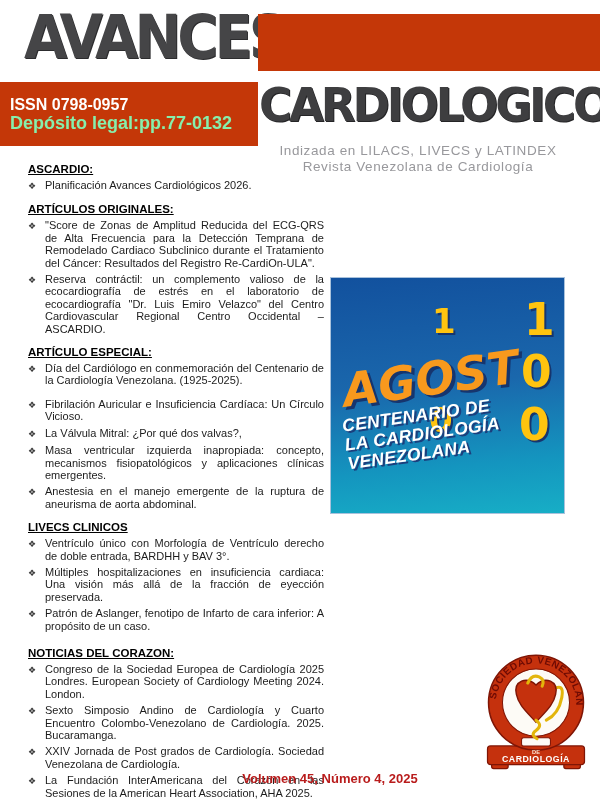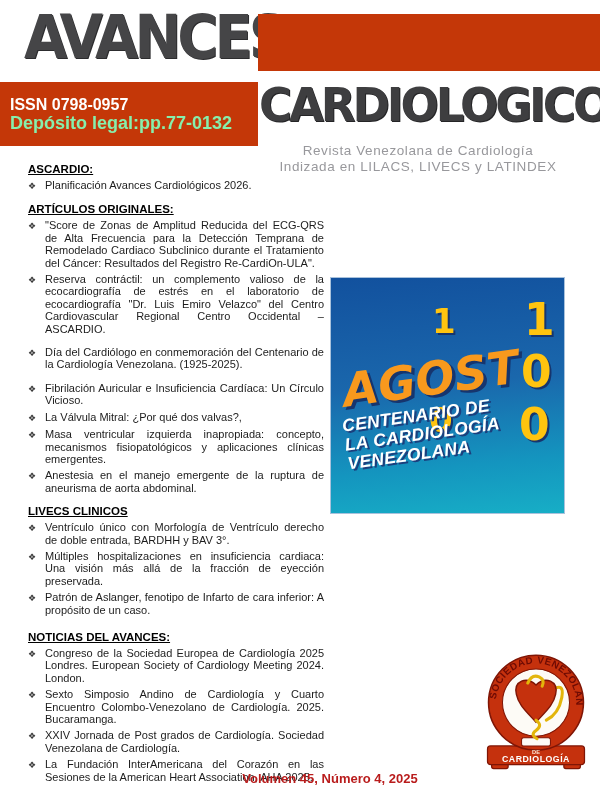--- a/index.html
+++ b/index.html
@@ -60,22 +60,22 @@
 <div class="page">
 
   <div class="avances">AVANCES</div>
   <div class="red-top"></div>
   <div class="red-issn">
     <div class="issn1">ISSN 0798-0957</div>
     <div class="issn2">Depósito legal:pp.77-0132</div>
   </div>
   <div class="cardiologicos">CARDIOLOGICOS</div>
   <div class="subtitle">
+    <div>Indizada en LILACS, LIVECS y LATINDEX</div>
     <div>Revista Venezolana de Cardiología</div>
-    <div>Indizada en LILACS, LIVECS y LATINDEX</div>
   </div>
 
   <div class="toc">
       <div class="sec">
         <div class="sec-h">ASCARDIO:</div>
         <div class="item">
           <span class="blt">❖</span>
           <div class="txt">Planificación Avances Cardiológicos 2026.</div>
         </div>
       </div>
@@ -84,20 +84,21 @@
         <div class="item">
           <span class="blt">❖</span>
           <div class="txt">"Score de Zonas de Amplitud Reducida del ECG-QRS de Alta Frecuencia para la Detección Temprana de Remodelado Cardiaco Subclinico durante el Tratamiento del Cáncer: Resultados del Registro Re-CardiOn-ULA".</div>
         </div>
         <div class="item">
           <span class="blt">❖</span>
           <div class="txt">Reserva contráctil: un complemento valioso de la ecocardiografía de estrés en el laboratorio de ecocardiografía "Dr. Luis Emiro Velazco" del Centro Cardiovascular Regional Centro Occidental – ASCARDIO.</div>
         </div>
       </div>
       <div class="sec">
+        <div class="sec-h">ARTÍCULO ESPECIAL:</div>
         <div class="item">
           <span class="blt">❖</span>
           <div class="txt">Día del Cardiólogo en conmemoración del Centenario de la Cardiología Venezolana.   (1925-2025).</div>
         </div>
       </div>
       <div class="sec">
         <div class="item">
           <span class="blt">❖</span>
           <div class="txt">Fibrilación Auricular e Insuficiencia Cardíaca: Un Círculo Vicioso.</div>
         </div>
@@ -123,21 +124,21 @@
         <div class="item">
           <span class="blt">❖</span>
           <div class="txt">Múltiples hospitalizaciones en insuficiencia cardiaca: Una visión más allá de la fracción de eyección preservada.</div>
         </div>
         <div class="item">
           <span class="blt">❖</span>
           <div class="txt">Patrón de Aslanger, fenotipo de Infarto de cara inferior: A propósito de un caso.</div>
         </div>
       </div>
       <div class="sec spacer">
-        <div class="sec-h">NOTICIAS DEL AVANCES:</div>
+        <div class="sec-h">NOTICIAS DEL CORAZON:</div>
         <div class="item">
           <span class="blt">❖</span>
           <div class="txt">Congreso de la Sociedad Europea de Cardiología 2025 Londres. European Society of Cardiology Meeting 2024. London.</div>
         </div>
         <div class="item">
           <span class="blt">❖</span>
           <div class="txt">Sexto Simposio Andino de Cardiología y Cuarto Encuentro Colombo-Venezolano de Cardiología. 2025. Bucaramanga.</div>
         </div>
         <div class="item">
           <span class="blt">❖</span>

